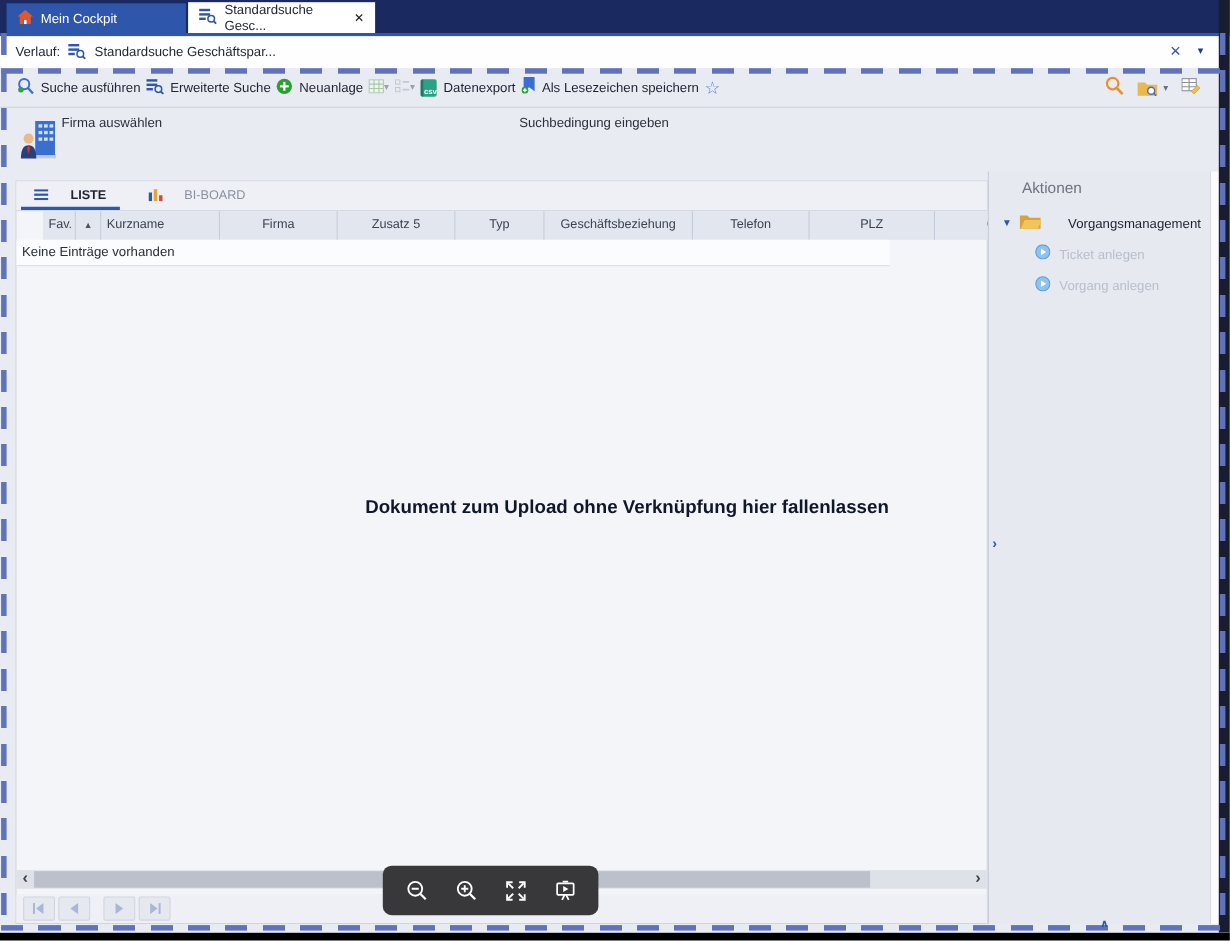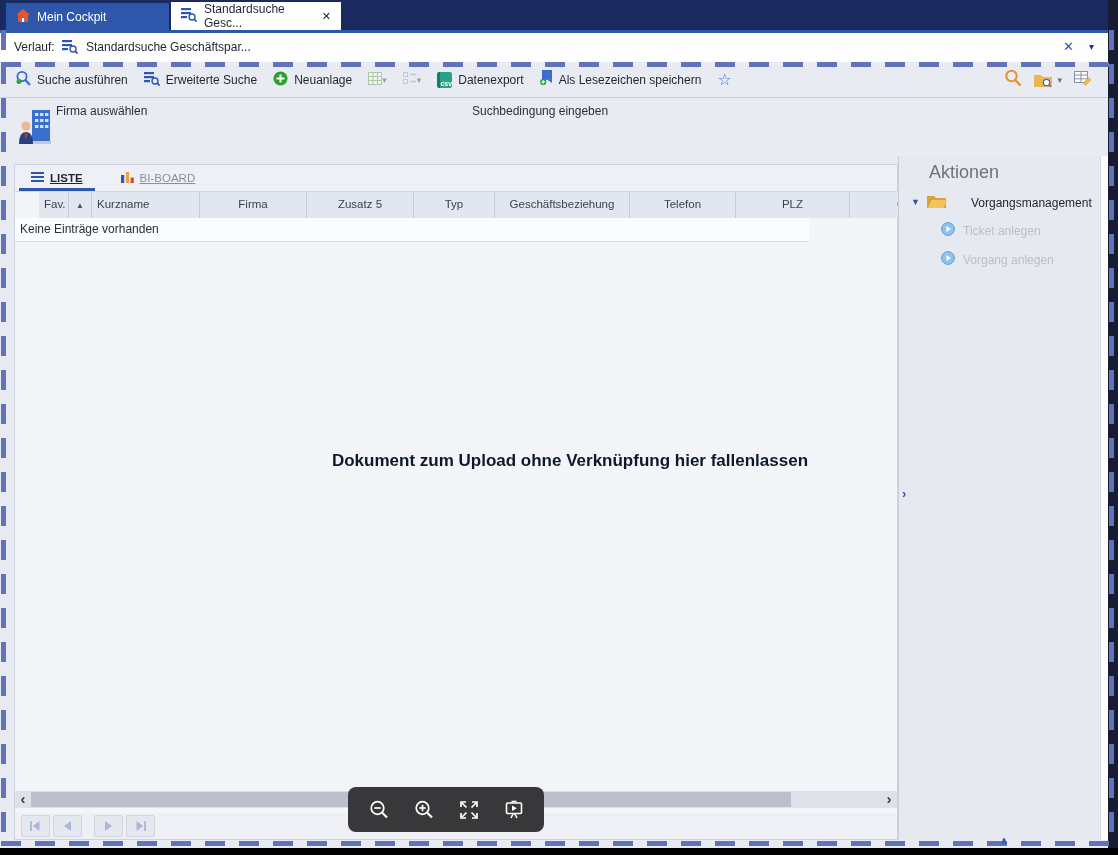--- a/index.html
+++ b/index.html
@@ -20,40 +20,40 @@
   .tab-home { left:6px; top:3px; width:163px; height:27px; background:#2e57ac; color:#fff; }
   .tab-active { left:171px; top:2px; width:170px; height:28px; background:#fff; color:#1d2330; }
   .tab-close { font-size:11px; font-weight:bold; color:#222; margin-left:auto; }
 
   
   .history-bar { left:0; top:33px; width:1108px; height:29px; background:#fefefe; font-size:12px; }
   .hist-close { right:34px; top:6px; font-size:13px; font-weight:bold; color:#3a57a8; }
   .hist-caret { right:14px; top:8px; font-size:10px; color:#17408c; }
 
   
-  .toolbar { left:0; top:62px; width:1108px; height:36px; background:#e9ebf3; border-bottom:1px solid #ced2de; display:flex; align-items:center; padding-left:15px; gap:16px; font-size:12px; }
+  .toolbar { left:0; top:62px; width:1108px; height:36px; background:#e9ebf3; border-bottom:1px solid #ced2de; display:flex; align-items:center; padding-left:15px; gap:5px; font-size:12px; }
   .tbtn { display:flex; align-items:center; gap:6px; white-space:nowrap; cursor:default; }
   .tcaret { font-size:9px; color:#9aa0ad; margin-left:-6px; }
   .tb-right { position:absolute; right:26px; top:62px; height:36px; display:flex; align-items:center; gap:12px; }
   .csv-icon { width:15px; height:16px; background:#2aa287; border-radius:2px; border-left:3px solid #1d7a66; color:#fff; font-size:7px; font-weight:bold; display:flex; align-items:flex-end; justify-content:center; line-height:8px; }
   .star { font-size:16px; color:#4a7fd8; }
 
   
   .search-row { left:0; top:98px; width:1108px; height:58px; background:#e9ebf3; }
   .fld-label { font-size:12px; color:#2a2f3a; }
   .combo { left:56px; top:124px; width:380px; height:21px; background:#fff; border:1px solid #a9adbb; display:flex; align-items:center; font-size:12px; }
   .combo-text { flex:1; padding:0 4px; white-space:nowrap; overflow:hidden; }
   .combo-btn { width:21px; height:100%; background:#e4e7ef; border-left:1px solid #b9bdc9; display:flex; align-items:center; justify-content:center; font-size:8px; color:#2e57ac; }
   .cond-input { left:472px; top:124px; width:452px; height:21px; background:#fff; border:1px solid #a9adbb; font-size:12px; padding:0 4px; font-family:inherit; }
   .cond-btn { left:930px; top:124px; width:28px; height:21px; background:#e2e5ee; border:1px solid #a9adbb; display:flex; align-items:center; justify-content:center; font-size:8px; color:#2e57ac; }
 
   
   .list-panel { left:14px; top:164px; width:884px; height:676px; background:#f4f5f9; border:1px solid #cfd3de; }
   .view-tabs { left:0; top:0; width:882px; height:27px; background:#eef0f6; border-bottom:1px solid #d2d6e0; display:flex; align-items:stretch; padding-left:4px; }
-  .vtab { display:inline-flex; align-items:center; gap:6px; padding:0 12px; font-size:11.5px;text-decoration:underline; }
+  .vtab { display:inline-flex; align-items:center; gap:20px; padding:0 12px; font-size:11.5px; }
   .vt-active { color:#1d2330; font-weight:bold; box-shadow:inset 0 -3px 0 #2e57ac; }
   .vt-idle { color:#8a90a0; }
   .grid-header { left:0; top:27px; width:882px; height:26px; background:#e2e6ef; display:flex; font-size:11.5px; color:#3c4250;margin-left:24px; }
   .hc { border-right:1px solid #c7ccda; line-height:25px; text-align:center; overflow:hidden; white-space:nowrap; }
   .hc-left { text-align:left; padding-left:5px; }
   .hc-right { text-align:right; padding-right:8px; }
   .sort-glyph { font-size:8px; color:#4a5568; }
   .empty-row { left:0; top:53px; width:794px; height:24px; background:#fbfcfe; border-bottom:1px solid #d9dce5; line-height:23px; padding-left:5px; font-size:12px; color:#2a2e38; }
   .drop-hint { left:240px; top:451px; width:660px; text-align:center; font-size:17px; font-weight:bold; color:#0f172a; }
 
@@ -63,21 +63,21 @@
   .hthumb { position:absolute; left:16px; top:1px; width:760px; height:15px; background:#bcc0ca; }
   .pager { left:0; top:648px; width:882px; height:26px; background:#eef0f5; }
   .pbtn { position:absolute; top:2px; width:29px; height:22px; background:#e6e8f0; border:1px solid #d2d5df; border-radius:2px; display:flex; align-items:center; justify-content:center; }
 
   
   .zoom-bar { left:348px; top:787px; width:196px; height:45px; background:#38383a; border-radius:8px; display:flex; align-items:center; justify-content:space-around; padding:0 8px; z-index:4; }
   .zbtn { width:30px; height:30px; display:flex; align-items:center; justify-content:center; }
 
   
   .right-panel { left:898px; top:156px; width:202px; height:684px; background:#e7e9f1; border-left:1px solid #c8ccd7; font-size:12px; }
-  .rp-title { position:absolute; left:30px; top:6px; font-size:18px; color:#6d727e; }
+  .rp-title { position:absolute; left:30px; top:6px; font-size:14px; color:#6d727e; }
   .tree-caret { position:absolute; left:12px; top:41px; font-size:9px; color:#2e57ac; }
   .rp-group-label { position:absolute; left:72px; top:40px; color:#1c2230; }
   .rp-item { position:absolute; left:42px; display:flex; align-items:center; gap:8px; color:#b7bfcc; }
   .panel-expand { position:absolute; left:3px; top:330px; font-size:13px; font-weight:bold; color:#2e57ac; }
 
   .gutter { left:1100px; top:156px; width:8px; height:684px; background:#fcfcfe; border-left:1px solid #d8dbe3; }
   .dark-edge { left:1108px; top:0; width:10px; height:848px; background:#171c30; }
 
   
   .dash-h { height:5px; background:repeating-linear-gradient(90deg,#5f72ba 0 20px,transparent 20px 34px); z-index:6; }

